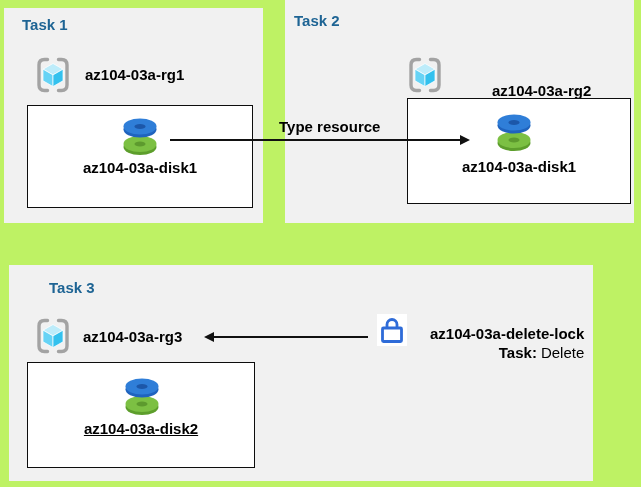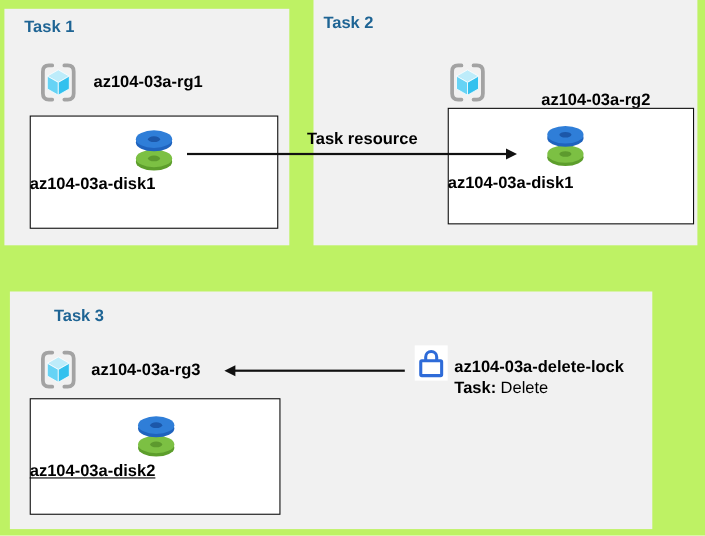--- a/index.html
+++ b/index.html
@@ -34,21 +34,21 @@
   }
   .inner-box{
     position:absolute;
     background:var(--box-bg);
     border:1.5px solid var(--box-border);
     box-sizing:border-box;
   }
   .icon-abs{position:absolute;}
   .disk-caption{
     position:absolute;
-    text-align:left;
+    text-align:center;
     line-height:18px;
   }
   .arrow-line{
     position:absolute;
     height:2px;
     background:var(--arrow-black);
   }
   .arrowhead-right{
     position:absolute;
     width:0;height:0;
@@ -135,21 +135,21 @@
   <svg class="icon-abs" style="left:492px;top:112px;" width="44" height="42" viewBox="0 0 44 42">
     <ellipse cx="22" cy="31" rx="16.5" ry="8" style="fill:var(--disk-green-shade);"></ellipse>
     <ellipse cx="22" cy="28" rx="16.5" ry="8" style="fill:var(--disk-green);"></ellipse>
     <ellipse cx="22" cy="28" rx="5.5" ry="2.6" style="fill:var(--disk-green-hole);"></ellipse>
     <ellipse cx="22" cy="13.5" rx="16.5" ry="8" style="fill:var(--disk-blue-shade);"></ellipse>
     <ellipse cx="22" cy="10.5" rx="16.5" ry="8" style="fill:var(--disk-blue);"></ellipse>
     <ellipse cx="22" cy="10.5" rx="5.5" ry="2.6" style="fill:var(--disk-blue-hole);"></ellipse>
   </svg>
   <div class="res-label disk-caption" style="left:407px;top:158px;width:224px;">az104-03a-disk1</div>
 
-  <div class="move-label" style="left:279px;top:118px;">Task resource</div>
+  <div class="move-label" style="left:279px;top:118px;">Type resource</div>
   <div class="arrow-line" style="left:170px;top:139px;width:291px;"></div>
   <div class="arrowhead-right" style="left:460px;top:135px;"></div>
 
   <div class="panel" style="left:9px;top:265px;width:584px;height:216px;"></div>
 
   <div class="task-title" style="left:37px;top:279px;margin-left:12px;">Task 3</div>
 
   <svg class="icon-abs" style="left:34px;top:317px;" width="38" height="38" viewBox="0 0 38 38">
     <path d="M13.5 3.5 H10.5 C6.5 3.5 5 5.5 5 9 V29 C5 32.5 6.5 34.5 10.5 34.5 H13.5" style="stroke:var(--bracket-gray);" stroke-width="3.4" fill="none" stroke-linecap="round"></path>
     <path d="M24.5 3.5 H27.5 C31.5 3.5 33 5.5 33 9 V29 C33 32.5 31.5 34.5 27.5 34.5 H24.5" style="stroke:var(--bracket-gray);" stroke-width="3.4" fill="none" stroke-linecap="round"></path>
@@ -174,18 +174,18 @@
   <div class="arrow-line" style="left:213px;top:336px;width:155px;"></div>
   <div class="arrowhead-left" style="left:204px;top:332px;"></div>
 
   <div class="lock-tile" style="left:377px;top:314px;width:30px;height:32px;">
     <svg width="26" height="28" viewBox="0 0 26 28">
       <path d="M8 12 V8.5 a5 5 0 0 1 10 0 V12" fill="none" style="stroke:var(--lock-blue);" stroke-width="2.8"></path>
       <rect x="3.5" y="12" width="19" height="13.5" rx="1" fill="none" style="stroke:var(--lock-blue);" stroke-width="2.8"></rect>
     </svg>
   </div>
 
-  <div class="lock-text" style="left:413px;top:324px;">
+  <div class="lock-text" style="left:430px;top:324px;text-align:right;">
     <div class="bold">az104-03a-delete-lock</div>
     <div><span class="bold">Task:</span><span class="normal">Delete</span></div>
   </div>
 
 </div>
 
 </body></html>

